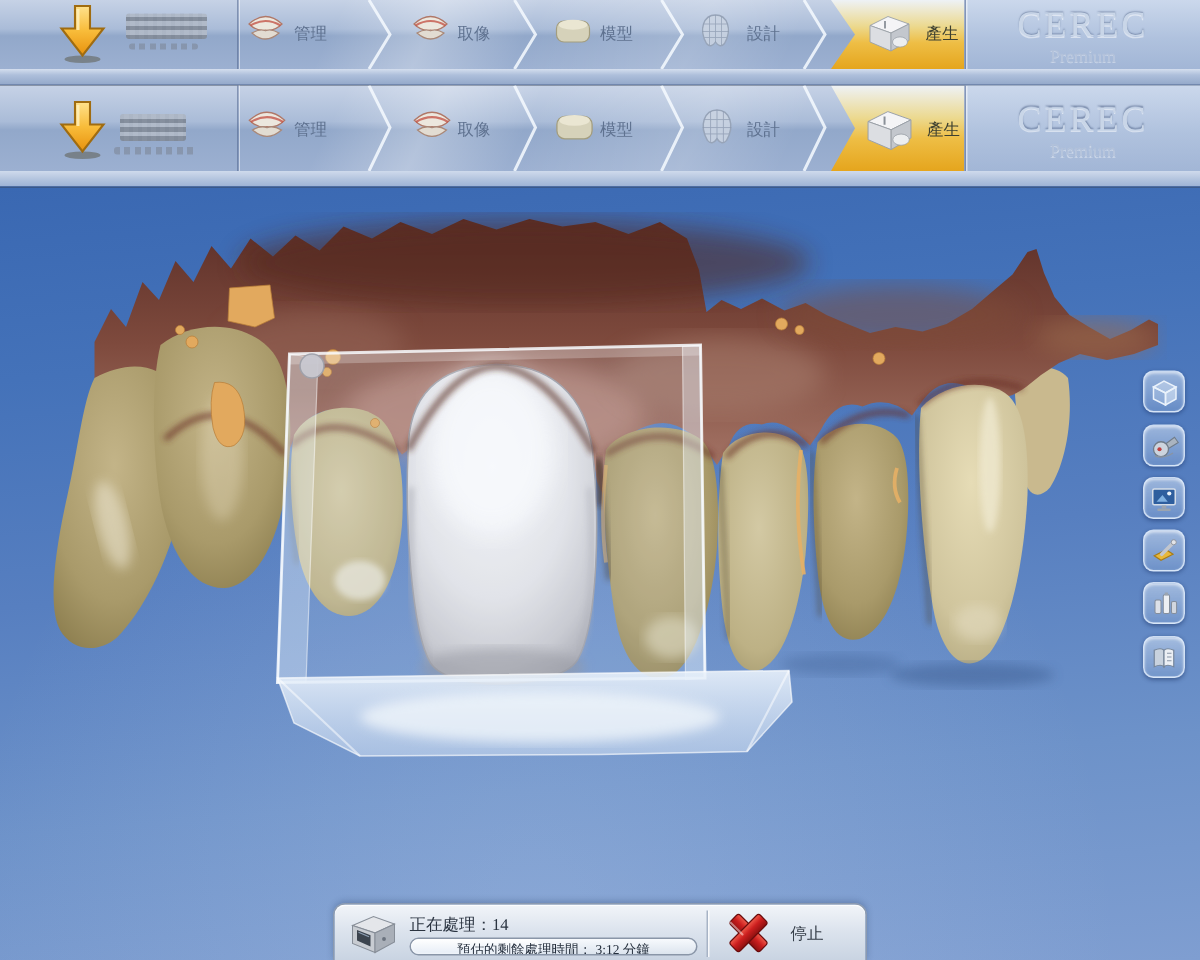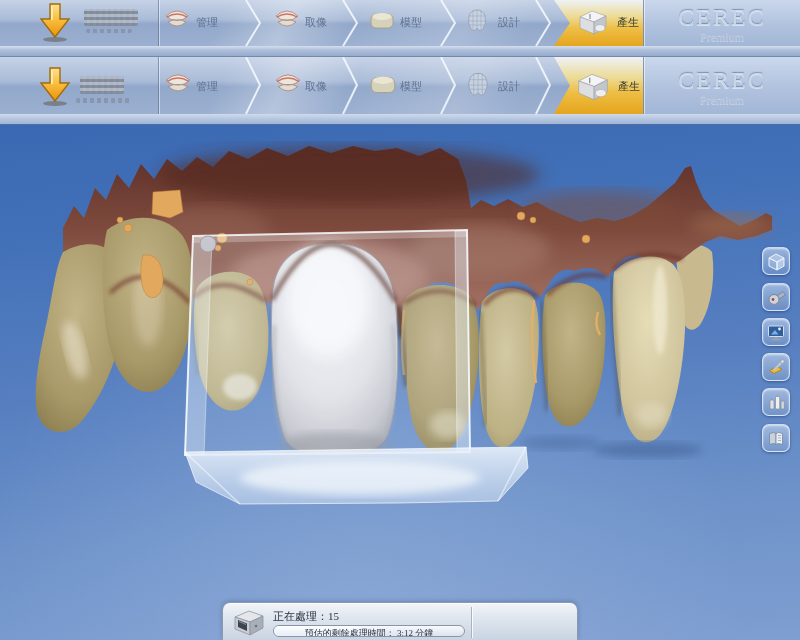--- a/index.html
+++ b/index.html
@@ -448,21 +448,31 @@
 
   <div class="status-panel">
     <svg class="sp-machine" width="38" height="30" viewBox="0 0 38 30">
       <polygon points="5,10 19,4 33,9 20,15" fill="#e4e6ea" stroke="#878e98" stroke-width=".7"></polygon>
       <polygon points="5,10 20,15 20,28 5,22" fill="#c8ccd2" stroke="#878e98" stroke-width=".7"></polygon>
       <polygon points="20,15 33,9 33,21 20,28" fill="#a9afb8" stroke="#878e98" stroke-width=".7"></polygon>
       <polygon points="8,13 17,16.5 17,24 8,20" fill="#3c444e"></polygon>
       <path d="M9,14.5 L16,17.5" stroke="#8fa0b4" stroke-width=".8"></path>
       <circle cx="26" cy="19" r="1.3" fill="#6a727e"></circle>
     </svg>
-    <div class="sp-proc">正在處理：15</div>
+    <div class="sp-proc">正在處理：14</div>
     <div class="sp-track">
       <div class="sp-fill" style="width: 45%;"></div>
       <div class="sp-ptext">預估的剩餘處理時間： 3:12 分鐘</div>
     </div>
     <div class="sp-divider"></div>
+    <div class="stop-btn">
+      <svg width="36" height="32" viewBox="0 0 36 32">
+        <g transform="translate(18,16)">
+          <rect x="-14" y="-4.5" width="28" height="9" rx="2" transform="rotate(45)" fill="url(#redx)" stroke="#6a0c0c" stroke-width=".8"></rect>
+          <rect x="-14" y="-4.5" width="28" height="9" rx="2" transform="rotate(-45)" fill="url(#redx)" stroke="#6a0c0c" stroke-width=".8"></rect>
+          <path d="M-12,-7 L-4,1" transform="rotate(0)" stroke="rgba(255,255,255,.45)" stroke-width="1.4" stroke-linecap="round" transform-origin="0 0"></path>
+        </g>
+      </svg>
+      <span class="stop-label">停止</span>
+    </div>
   </div>
 
 </div>
 
 </body></html>

